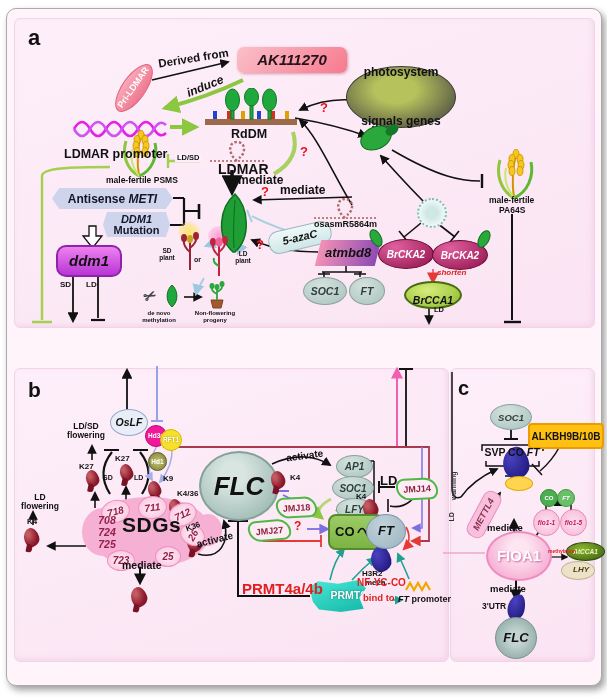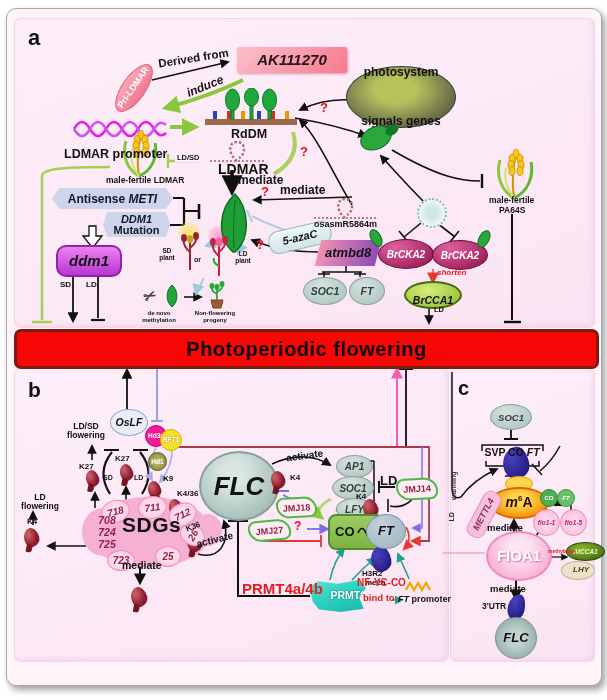--- a/index.html
+++ b/index.html
@@ -179,29 +179,28 @@
       <path d="M558,504 L558,499" marker-end="url(#mB)"></path>
       <path d="M540,530 C531,543 528,551 532,555" marker-end="url(#mB)"></path>
       <path d="M514,533 L514,520" stroke-width="1.8" marker-end="url(#mB)"></path>
       <path d="M549,557 L567,557" stroke-width="1.2" marker-end="url(#mB)"></path>
       <path d="M516,580 L516,599" stroke-width="2" marker-end="url(#mB)"></path>
       <path d="M518,622 L515,629" marker-end="url(#mB)"></path>
       <path d="M443,553 L485,553" stroke="#e8a8c8"></path>
     </g>
   </svg>
 
-  <div class="banner">Photoperiodic flowering</div>
 
   <div class="lbl" style="left:28px;top:26px;font-size:22px;">a</div>
 
   <div class="ell" style="left:106px;top:76px;width:54px;height:22px;transform:rotate(-55deg);background:linear-gradient(180deg,#f8a8b8,#ee7890);border:1px solid #e06078;">
     <span class="lbl" style="position:static;font-size:9px;color:#fff;">Pri-LDMAR</span>
   </div>
   <div class="lbl" style="left:158px;top:52px;font-size:11.5px;transform:rotate(-9deg);">Derived from</div>
-  <div style="position:absolute;z-index:5;left:237px;top:47px;width:110px;height:26px;background:linear-gradient(135deg,#fbc0ca,#f7798e);border-radius:2px;display:flex;align-items:center;justify-content:center;box-shadow:1px 1px 3px rgba(150,40,60,.4);">
+  <div style="position:absolute;z-index:5;left:237px;top:47px;width:110px;height:26px;background:linear-gradient(135deg,#fbc0ca,#f7798e);border-radius:7px;display:flex;align-items:center;justify-content:center;box-shadow:1px 1px 3px rgba(150,40,60,.4);">
     <span class="lbl" style="position:static;font-size:15px;font-style:italic;color:#23121a;">AK111270</span>
   </div>
   <div class="lbl" style="left:186px;top:80px;font-size:12px;font-style:italic;transform:rotate(-22deg);">induce</div>
 
   <svg style="position:absolute;z-index:5;left:72px;top:114px;" width="96" height="30">
     <path d="M2,15 q8,-14 16,0 q8,14 16,0 q8,-14 16,0 q8,14 16,0 q8,-14 16,0 q6,10 12,4" stroke="#e61ee6" stroke-width="2.6" fill="none"></path>
     <path d="M2,15 q8,14 16,0 q8,-14 16,0 q8,14 16,0 q8,-14 16,0 q8,14 16,0 q6,-10 12,-4" stroke="#cc55f0" stroke-width="2.6" fill="none"></path>
   </svg>
   <div class="lbl" style="left:64px;top:148px;font-size:12.5px;">LDMAR promoter</div>
 
@@ -239,21 +238,21 @@
         <ellipse cx="29" cy="14" rx="3" ry="4.5"></ellipse>
       <ellipse cx="20" cy="20" rx="3" ry="4.5"></ellipse>
         <ellipse cx="30" cy="20" rx="3" ry="4.5"></ellipse>
         <ellipse cx="21" cy="26" rx="3" ry="4.5"></ellipse>
         <ellipse cx="29" cy="26" rx="3" ry="4.5"></ellipse>
     </g>
     <path d="M23,50 C10,43 6,28 10,15" stroke="#8ec63f" stroke-width="3" fill="none"></path>
     <path d="M23,50 C36,45 42,30 39,17" stroke="#5fb832" stroke-width="3" fill="none"></path>
     <path d="M23,50 C16,41 14,32 16,23" stroke="#c8e86a" stroke-width="2" fill="none"></path>
   </svg>
-  <div class="lbl" style="left:106px;top:176px;font-size:8.5px;">male-fertile LDMAR</div>
+  <div class="lbl" style="left:106px;top:176px;font-size:8.5px;">male-fertile PSMS</div>
 
   <div class="lbl" style="left:238px;top:174px;font-size:12px;">mediate</div>
   <svg style="position:absolute;z-index:5;left:210px;top:192px;" width="46" height="62">
     <path d="M23,60 C6,45 9,16 25,2 C39,16 41,46 25,60 Z" fill="#1e9e35" stroke="#0e6e20" stroke-width="1.5"></path>
     <path d="M24,56 C23,40 24,22 25,8" stroke="#0e6e20" stroke-width="1" fill="none"></path>
   </svg>
   <div class="lbl" style="left:280px;top:184px;font-size:12px;">mediate</div>
 
   <div class="qmark" style="left:320px;top:100px;">?</div>
   <div class="qmark" style="left:300px;top:144px;">?</div>
@@ -471,27 +470,25 @@
   <div class="lbl" style="left:398px;top:595px;font-size:9px;">
     <i>FT</i><span> promoter</span>
   </div>
 
   <div class="lbl" style="left:458px;top:377px;font-size:20px;">c</div>
 
   <div class="ell gge" style="left:490px;top:404px;width:40px;height:24px;font-size:9.5px;">SOC1</div>
   <div class="lbl" style="left:478px;top:447px;width:68px;text-align:center;font-size:10.5px;">
     <span>SVP CO </span><i>FT</i>
   </div>
+  <div style="position:absolute;z-index:5;left:528px;top:423px;width:72px;height:22px;background:#ffc012;border:2px solid #eb9c00;border-radius:4px;display:flex;align-items:center;justify-content:center;">
+    <span class="lbl" style="position:static;font-size:10px;">ALKBH9B/10B</span>
+  </div>
   <div class="blob" style="left:503px;top:447px;width:26px;height:32px;transform:rotate(-10deg);"></div>
   <div class="ell" style="left:505px;top:476px;width:26px;height:13px;background:#ffd54f;border:1px solid #e0a800;"></div>
-  <div class="ell" style="left:489px;top:487px;width:56px;height:28px;background:radial-gradient(ellipse at 50% 38%,#ffd24a 25%,#f28a00 80%);border:2px solid #d86a00;">
-    <span class="lbl" style="position:static;font-size:14px;color:#2a0c04;">
-      <i>m</i><sup style="font-size:8px;">6</sup><span>A</span>
-    </span>
-  </div>
   <div style="position:absolute;z-index:5;left:459px;top:505px;width:48px;height:17px;background:#f8c0dc;border:1px solid #e890c0;border-radius:8px;transform:rotate(-62deg);display:flex;align-items:center;justify-content:center;">
     <span class="lbl" style="position:static;font-size:9px;font-style:italic;color:#8b3050;">METTL4</span>
   </div>
   <div class="lbl" style="left:428px;top:482px;width:52px;font-size:7px;transform:rotate(-90deg);text-align:center;color:#333;">warming</div>
   <div class="lbl" style="left:447px;top:513px;font-size:7px;transform:rotate(-90deg);color:#333;">LD</div>
 
   <div class="ell" style="left:540px;top:489px;width:16px;height:16px;background:#4cae50;border:1px solid #2f8a33;">
     <span class="lbl" style="position:static;font-size:6px;color:#fff;">CO</span>
   </div>
   <div class="ell" style="left:557px;top:489px;width:16px;height:16px;background:#6abf69;border:1px solid #3f9a43;">

